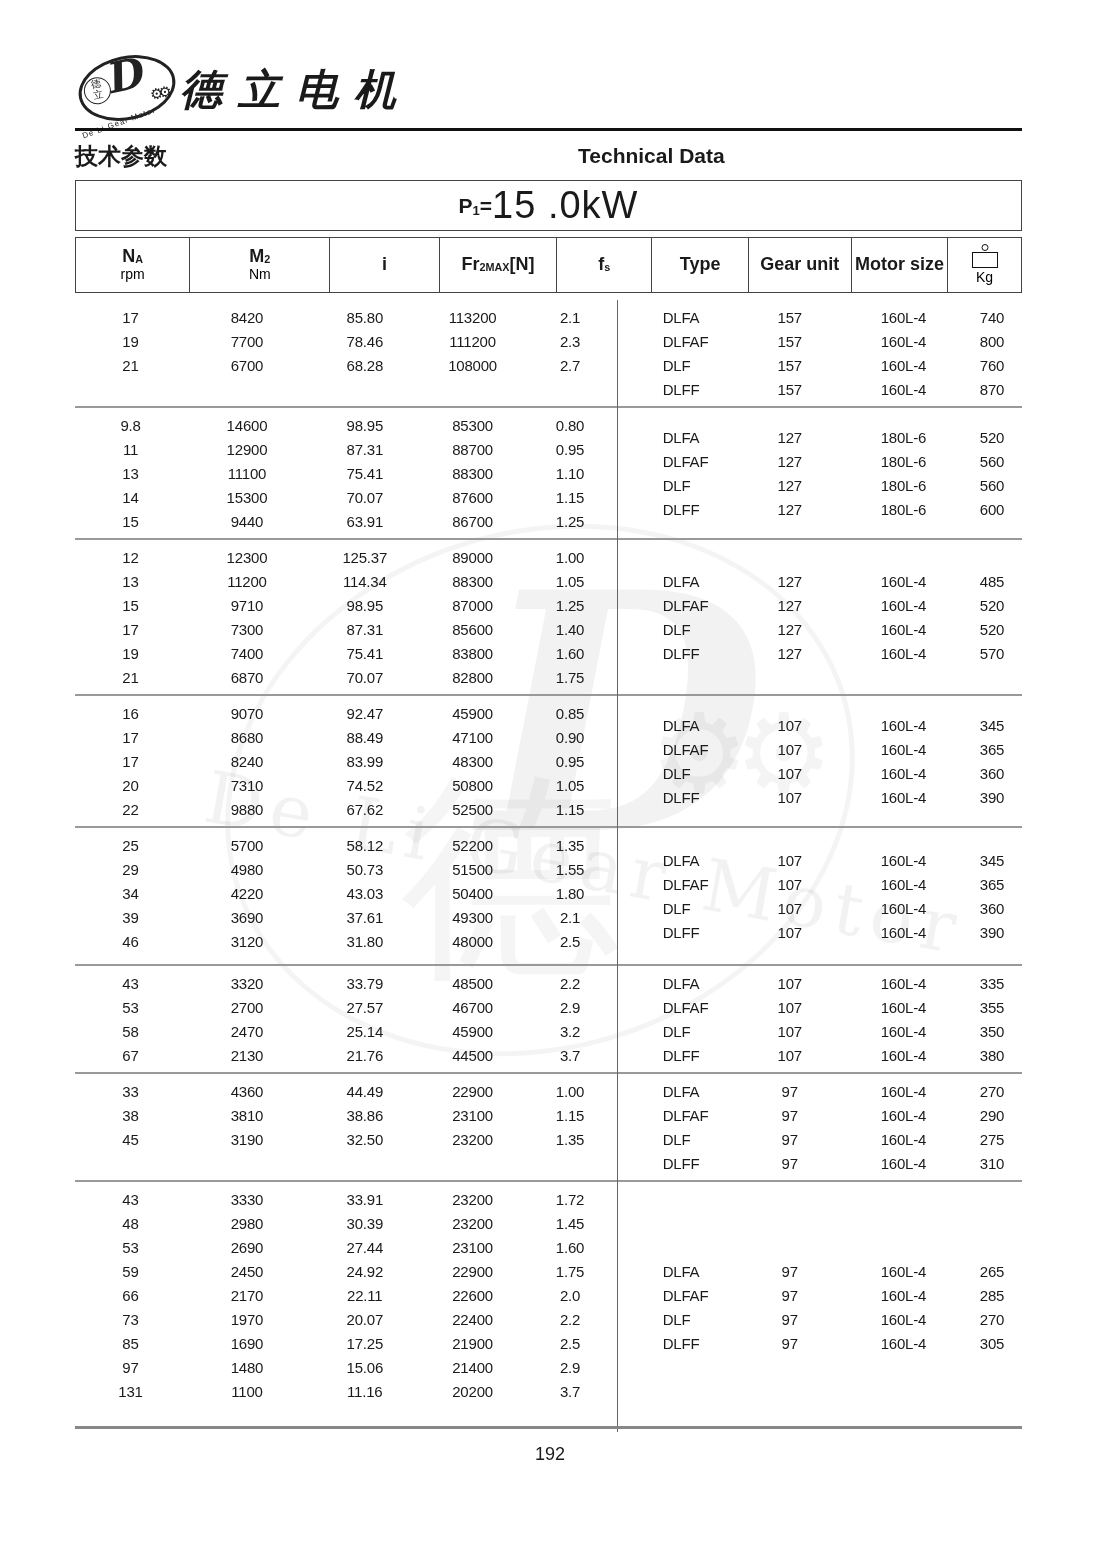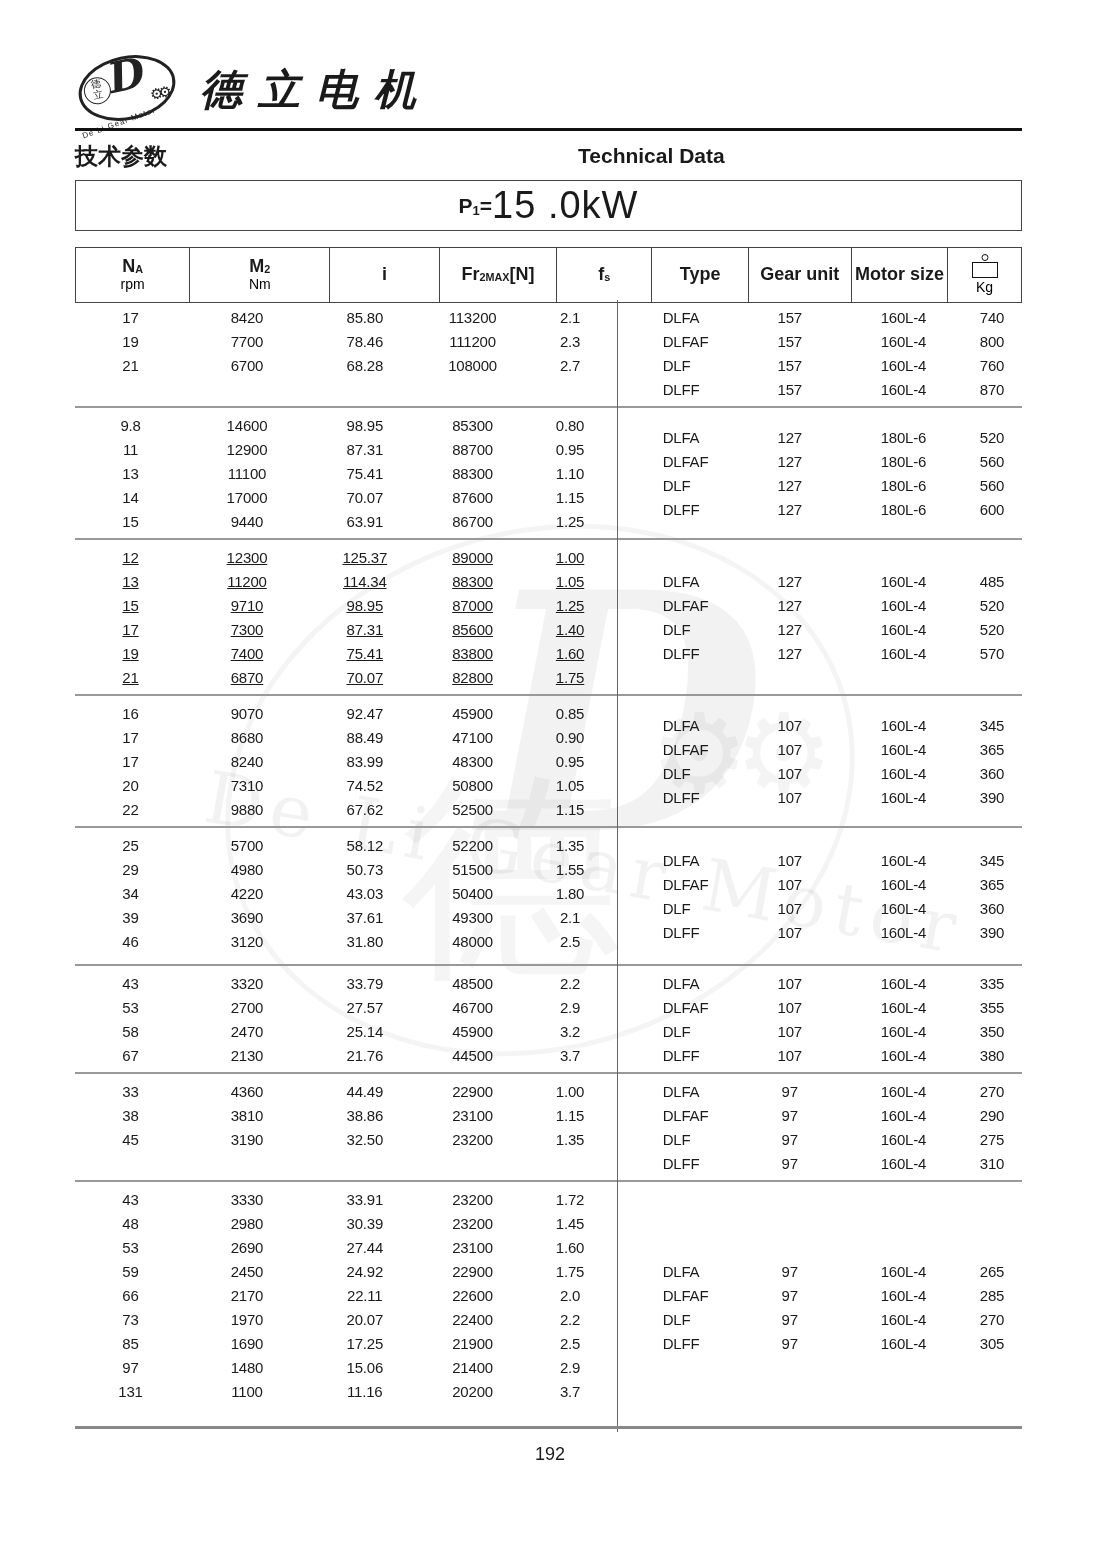--- a/index.html
+++ b/index.html
@@ -17,34 +17,34 @@
 
   .fg { position:absolute; z-index:1; }
 
   
   .logo { left:78px; top:56px; width:104px; height:72px; }
   .logo-ellipse { position:relative; width:98px; height:64px; border:3px solid #222; border-radius:50%; transform:rotate(-12deg); background:#fff; }
   .logo-seal { position:absolute; left:3px; top:12px; width:27px; height:27px; border:1.5px solid #222; border-radius:50%; font-size:10px; line-height:1.1; text-align:center; font-family:"DejaVu Serif", serif; }
   .logo-d { position:absolute; left:30px; top:-8px; font-size:42px; font-weight:bold; font-style:italic; font-family:"DejaVu Serif", serif; color:#222; }
   .logo-gears { position:absolute; right:8px; bottom:8px; font-size:15px; letter-spacing:-5px; color:#222; }
   .logo-arc { position:absolute; left:-8px; bottom:-5px; width:120px; font-size:8px; color:#222; transform:rotate(-8deg); letter-spacing:1px; white-space:nowrap; }
-  .brand-name { left:180px; top:62px; font-size:42px; font-weight:bold; font-family:"DejaVu Serif", serif; letter-spacing:16px; font-style:italic;margin-left:20px; }
+  .brand-name { left:180px; top:62px; font-size:42px; font-weight:bold; font-family:"DejaVu Serif", serif; letter-spacing:16px; font-style:italic; }
 
   .rule-black { left:75px; top:128px; width:947px; height:3px; background:#111; }
   .section-cn { left:75px; top:141px; font-size:23px; font-weight:bold; }
   .section-en { left:578px; top:144px; font-size:21px; font-weight:bold; }
 
   
   .power-box { left:75px; top:180px; width:947px; height:51px; border:1.5px solid #444; display:flex; align-items:center; justify-content:center; }
   .power-small { font-size:21px; font-weight:bold; }
   .power-sub { font-size:13px; font-weight:bold; vertical-align:-2px; }
   .power-big { font-size:38px; font-weight:normal; letter-spacing:1px; }
 
   
-  .head-table { left:75px; top:247px; width:947px; height:56px; display:flex; border:1.5px solid #444; }
+  .head-table { left:75px; top:237px; width:947px; height:56px; display:flex; border:1.5px solid #444; }
   .hcell { border-right:1.5px solid #444; display:flex; flex-direction:column; align-items:center; justify-content:center; line-height:1.1; }
   .hcell:last-child { border-right:none; }
   .hc0{width:12.1%}.hc1{width:14.8%}.hc2{width:11.6%}.hc3{width:12.4%}.hc4{width:10.1%}
   .hc5{width:10.2%}.hc6{width:10.9%}.hc7{width:10.2%}.hc8{width:7.7%}
   .hc-main { font-size:18px; font-weight:bold; }
   .hc-unit { font-size:14px; color:#000000; }
   .sub { font-size:0.6em; font-weight:bold; vertical-align:-0.1em; }
   .kg-icon { position:relative; width:26px; height:16px; border:1.6px solid #111; margin:7px auto 2px auto; }
   .kg-icon::before { content:''; position:absolute; left:50%; top:-9px; transform:translateX(-50%); width:5px; height:5px; border:1.4px solid #111; border-radius:50%; background:#fff; }
 
@@ -206,21 +206,21 @@
             </div>
             <div class="row">
               <div class="cell lc0">13</div>
               <div class="cell lc1">11100</div>
               <div class="cell lc2">75.41</div>
               <div class="cell lc3">88300</div>
               <div class="cell lc4">1.10</div>
             </div>
             <div class="row">
               <div class="cell lc0">14</div>
-              <div class="cell lc1">17000</div>
+              <div class="cell lc1">15300</div>
               <div class="cell lc2">70.07</div>
               <div class="cell lc3">87600</div>
               <div class="cell lc4">1.15</div>
             </div>
             <div class="row">
               <div class="cell lc0">15</div>
               <div class="cell lc1">9440</div>
               <div class="cell lc2">63.91</div>
               <div class="cell lc3">86700</div>
               <div class="cell lc4">1.25</div>
@@ -247,21 +247,21 @@
             </div>
             <div class="row">
               <div class="cell rc0">DLFF</div>
               <div class="cell rc1">127</div>
               <div class="cell rc2">180L-6</div>
               <div class="cell rc3">600</div>
             </div>
           </div>
         </div>
         <div class="group-sep"></div>
-        <div class="group" style="height: 154px; text-decoration: underline;">
+        <div class="group" style="height: 154px;">
           <div class="ltbl">
             <div class="row">
               <div class="cell lc0">12</div>
               <div class="cell lc1">12300</div>
               <div class="cell lc2">125.37</div>
               <div class="cell lc3">89000</div>
               <div class="cell lc4">1.00</div>
             </div>
             <div class="row">
               <div class="cell lc0">13</div>

